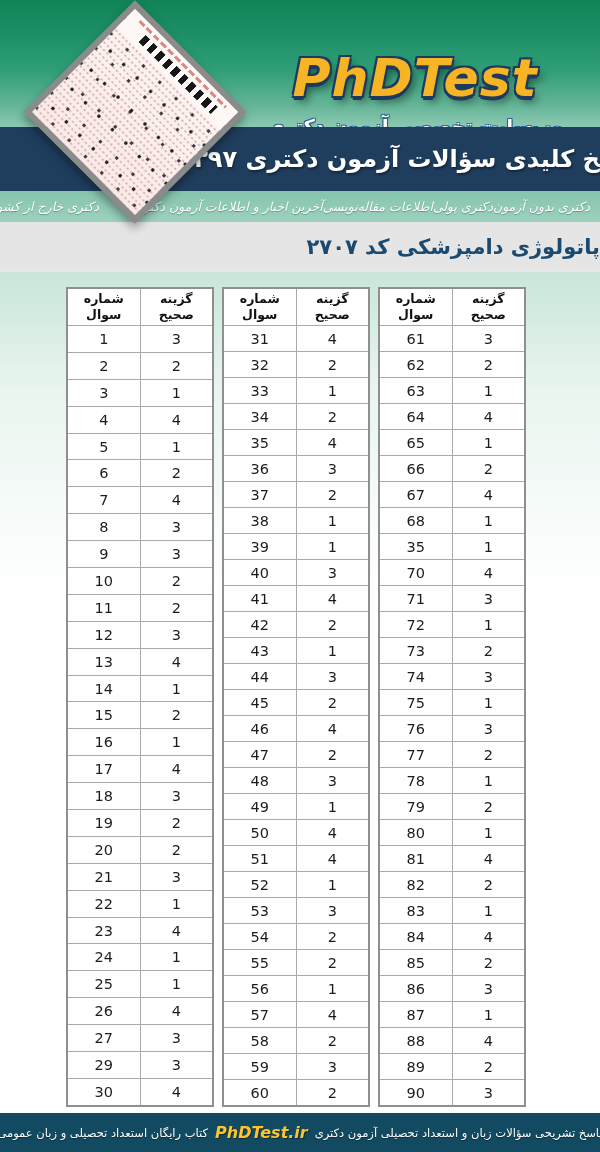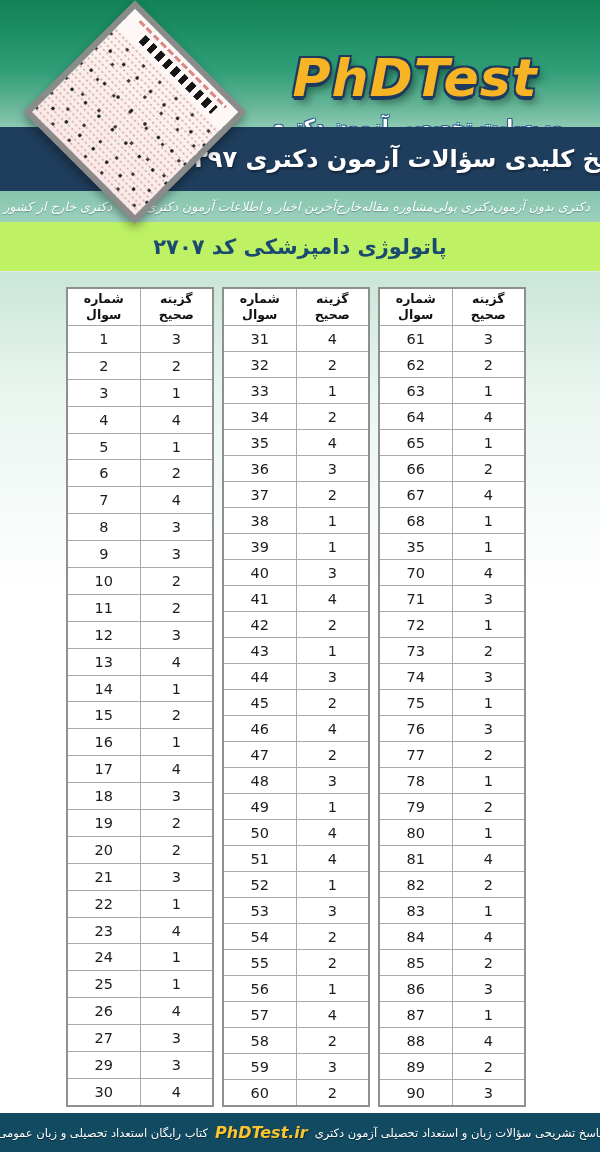--- a/index.html
+++ b/index.html
@@ -61,22 +61,22 @@
     box-shadow:3px 4px 10px rgba(0,0,0,.35);
     overflow:hidden;
   }
   .sheet-top{position:absolute;top:0;left:0;right:0;height:26px;background:#fdf7f5;}
   .sheet-redline{height:3px;margin:4px 12px 0 12px;
     background:repeating-linear-gradient(90deg,#d98a84 0 7px,transparent 7px 10px);}
   .sheet-blocks{height:10px;margin:4px 18px 0 26px;
     background:repeating-linear-gradient(90deg,#161616 0 6px,transparent 6px 11px);}
   
   .title-bar{
-    position:absolute;top:222px;left:0;width:600px;height:50px;background:#bef264;
-    border-bottom:1px solid #e2ece6;display:flex;align-items:center;justify-content:center;
+    position:absolute;top:222px;left:0;width:600px;height:50px;background:#e5e5e5;
+    border-bottom:1px solid #e2ece6;display:flex;align-items:center;
     box-sizing:border-box;
   }
   .page-title{color:#1b4a70;font-weight:bold;font-size:21px;}
   
   .main{
     position:absolute;top:272px;left:0;width:600px;height:841px;
     background:linear-gradient(180deg,#c9e6d8 0%,#e9f5ef 14%,#ffffff 38%);
   }
   .tables{position:absolute;top:15px;left:66px;display:flex;gap:8px;}
   table.answer-table{
@@ -118,21 +118,21 @@
   <div class="subtitle">وب‌سایت تخصصی آزمون دکتری</div>
 </div>
 
 <div class="navy-bar">
   <span class="banner-text">پاسخ کلیدی سؤالات آزمون دکتری ۱۳۹۷</span>
 </div>
 
 <div class="nav-row">
   <span class="nav-item">دکتری بدون آزمون</span>
   <span class="nav-item">دکتری پولی</span>
-  <span class="nav-item">مشاوره مقاله‌خارج</span>
+  <span class="nav-item">اطلاعات مقاله‌نویسی</span>
   <span class="nav-item">آخرین اخبار و اطلاعات آزمون دکتری</span>
   <span class="nav-gap"></span>
   <span class="nav-item">دکتری خارج از کشور</span>
 </div>
 
 <div class="title-bar">
   <span class="page-title">پاتولوژی دامپزشکی کد ۲۷۰۷</span>
 </div>
 
 <div class="main">

